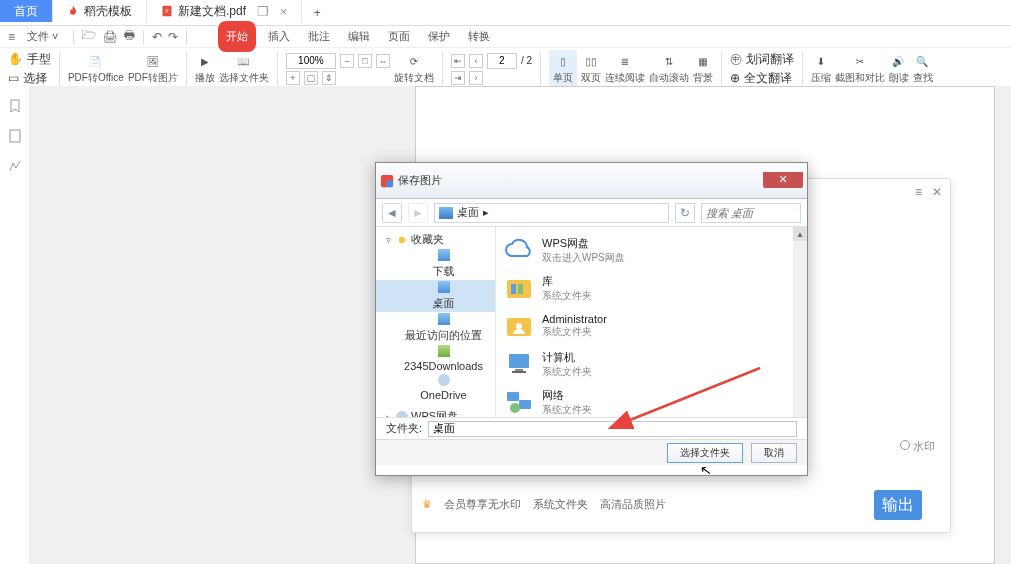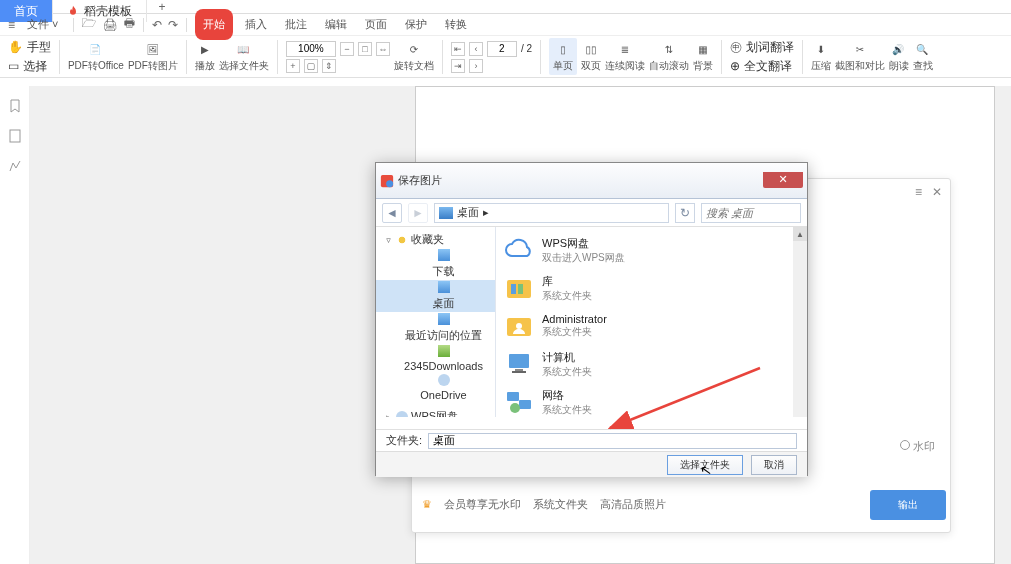--- a/index.html
+++ b/index.html
@@ -1,30 +1,30 @@
 <!DOCTYPE html>
 <html><head>
 <meta charset="utf-8">
 <style>
 * { margin: 0; padding: 0; box-sizing: border-box; font-family: "Microsoft YaHei", Arial, sans-serif; }
 body { width: 1011px; height: 564px; background: #fff; overflow: hidden; position: relative; font-size: 12px; color: #333; }
 
 
-.tabs { height: 14px; background: #fff; display: flex; border-bottom: 1px solid #ddd; }
+.tabs { height: 26px; background: #fff; display: flex; border-bottom: 1px solid #ddd; }
 .tab { padding: 0 14px; height: 22px; display: flex; align-items: center; gap: 5px; cursor: pointer; border-right: 1px solid #e5e5e5; }
 .tab.home { background: #4f8ef7; color: #fff; }
 .tab.active { background: #fff; }
 .tab-icon { width: 12px; height: 12px; }
 .tab-close { font-size: 13px; color: #999; margin-left: 6px; }
 .tab-new { width: 30px; display:flex; align-items:center; justify-content:center; color:#666; }
 
 
 .menubar { height: 22px; display: flex; align-items: center; padding: 0 8px; gap: 6px; border-bottom: 1px solid #eee; }
 .menu-item { padding: 0 6px; color: #555; cursor: pointer; font-size: 11px; }
-.menu-item.start { background: #e8443c; color: #fff; border-radius: 8px; padding: 8px 8px; }
+.menu-item.start { background: #e8443c; color: #fff; border-radius: 8px; padding: 8px 8px; margin-left: 23px; }
 .menu-icon { color: #666; }
 .menu-divider { width:1px; height:14px; background:#ddd; margin:0 2px; }
 
 
 .toolbar { height: 42px; display: flex; align-items: center; padding: 0 8px; gap: 4px; border-bottom: 1px solid #e0e0e0; }
 .tool-group { display: flex; flex-direction: column; align-items: center; gap: 1px; font-size: 10px; color: #555; }
 .tool-group .ico { width: 18px; height: 18px; display:flex; align-items:center; justify-content:center; }
 .tool-wide { display: flex; flex-direction: column; align-items: flex-start; gap: 2px; }
 .tg-row { display:flex; align-items:center; gap:4px; }
 .zoom-input { width: 50px; height: 16px; border: 1px solid #ccc; font-size: 10px; text-align: center; }
@@ -38,21 +38,21 @@
 
 
 .doc-area { position:absolute; left:30px; top:86px; right:0; bottom:0; background:#f0f0f0; }
 .doc-page { position:absolute; left:385px; top:0; width:580px; height:478px; background:#fff; border:1px solid #ccc; }
 
 
 .right-panel { position:absolute; right:60px; top:178px; width:540px; height:355px; background:#fff; border:1px solid #ddd; border-radius:3px; box-shadow:0 2px 8px rgba(0,0,0,0.1); }
 .right-panel-top { position:absolute; right:8px; top:6px; display:flex; gap:10px; color:#888; }
 .right-panel-bottom { position:absolute; left:10px; bottom:20px; display:flex; align-items:center; gap:12px; font-size:11px; color:#666; }
 .rpb-radio { width:10px; height:10px; border:1px solid #999; border-radius:50%; display:inline-block; margin-left:4px; }
-.output-btn { position:absolute; right:4px; bottom:12px; width:76px; height:30px; background:#4a90e2; color:#fff; border:none; border-radius:3px; font-size:10px; }
+.output-btn { position:absolute; right:28px; bottom:12px; width:48px; height:30px; background:#4a90e2; color:#fff; border:none; border-radius:3px; font-size:16px; }
 .watermark { position:absolute; right:15px; top:260px; font-size:11px; color:#888; }
 
 
 .dialog { position:absolute; left:375px; top:162px; width:433px; height:314px; background:#fff; border:1px solid #888; box-shadow:0 3px 15px rgba(0,0,0,0.3); }
 .titlebar { height:36px; background:linear-gradient(#fdfdfe,#e9eef5); border-bottom:1px solid #b5c3d6; display:flex; align-items:center; padding:0 4px; }
 .titlebar-icon { width:14px; height:14px; margin-right:4px; }
 .titlebar-text { font-size:11px; color:#333; flex:0 0 auto; }
 .titlebar-space { flex:1; }
 .tb-close { width:40px; height:16px; background:#c75050; color:#fff; display:flex; align-items:center; justify-content:center; font-size:11px; border-radius:0 0 2px 2px; margin-top:-2px; }
 
@@ -82,21 +82,21 @@
 .lib { background:linear-gradient(#c8a8e8,#8f6fc0); }
 
 .contents { flex:1; overflow:hidden; padding:4px 0; position:relative; }
 .citem { display:flex; align-items:center; gap:8px; padding:4px 8px; }
 .big-ico { width:30px; height:30px; display:flex; align-items:center; justify-content:center; }
 .citem-text .title { font-size:11px; color:#222; }
 .citem-text .sub { font-size:10px; color:#888; }
 .scrollbar-v { position:absolute; right:0; top:0; width:14px; height:100%; background:#f0f0f0; }
 .scroll-up { width:14px; height:14px; background:#e0e0e0; display:flex; align-items:center; justify-content:center; font-size:8px; color:#666; }
 
-.folderrow { height:22px; border-top:1px solid #e0e0e0; display:flex; align-items:center; padding:0 10px; gap:6px; font-size:11px;margin-top:12px; }
+.folderrow { height:22px; border-top:1px solid #e0e0e0; display:flex; align-items:center; padding:0 10px; gap:6px; font-size:11px; }
 .folder-label { color:#333; }
 .folder-input { flex:1; height:16px; border:1px solid #bbc8da; padding:0 4px; font-size:11px; }
 
 .btnrow { height:26px; display:flex; align-items:center; justify-content:flex-end; padding:0 10px; gap:8px; background:#f4f4f4; border-top:1px solid #ddd; }
 .dlg-btn { height:20px; padding:0 12px; border:1px solid #aab8cc; background:linear-gradient(#fdfdfd,#eef1f6); font-size:10px; color:#333; cursor:pointer; }
 .dlg-btn.primary { border-color:#6a9fe0; }
 
 
 .arrow-svg { position:absolute; left:0; top:0; pointer-events:none; }
 
@@ -108,20 +108,29 @@
 
 <div class="tabs">
   <div class="tab home">
       <span>首页</span>
     </div>
   <div class="tab">
     <svg class="tab-icon" viewBox="0 0 16 16">
         <path fill="#e84c3d" d="M8 1c2 3 4 4 4 8a4 4 0 11-8 0c0-2 1-3 2-4 0 1 0 2 1 2 0-3 1-4 1-6z"></path>
       </svg>
     <span>稻壳模板</span>
+  </div>
+  <div class="tab active">
+    <svg class="tab-icon" viewBox="0 0 16 16">
+        <rect fill="#e84c3d" x="2" y="1" width="12" height="14" rx="1"></rect>
+        <text x="8" y="11" font-size="6" fill="#fff" text-anchor="middle">P</text>
+      </svg>
+    <span>新建文档.pdf</span>
+    <span class="tab-close">❐</span>
+    <span class="tab-close">×</span>
   </div>
   <div class="tab-new">+</div>
 </div>
 
 <div class="menubar">
   <span class="menu-icon">≡</span>
   <span class="menu-item"><span>文件</span> ˅</span>
   <span class="menu-divider"></span>
   <span class="menu-icon">🗁</span>
   <span class="menu-icon">🖨</span>

